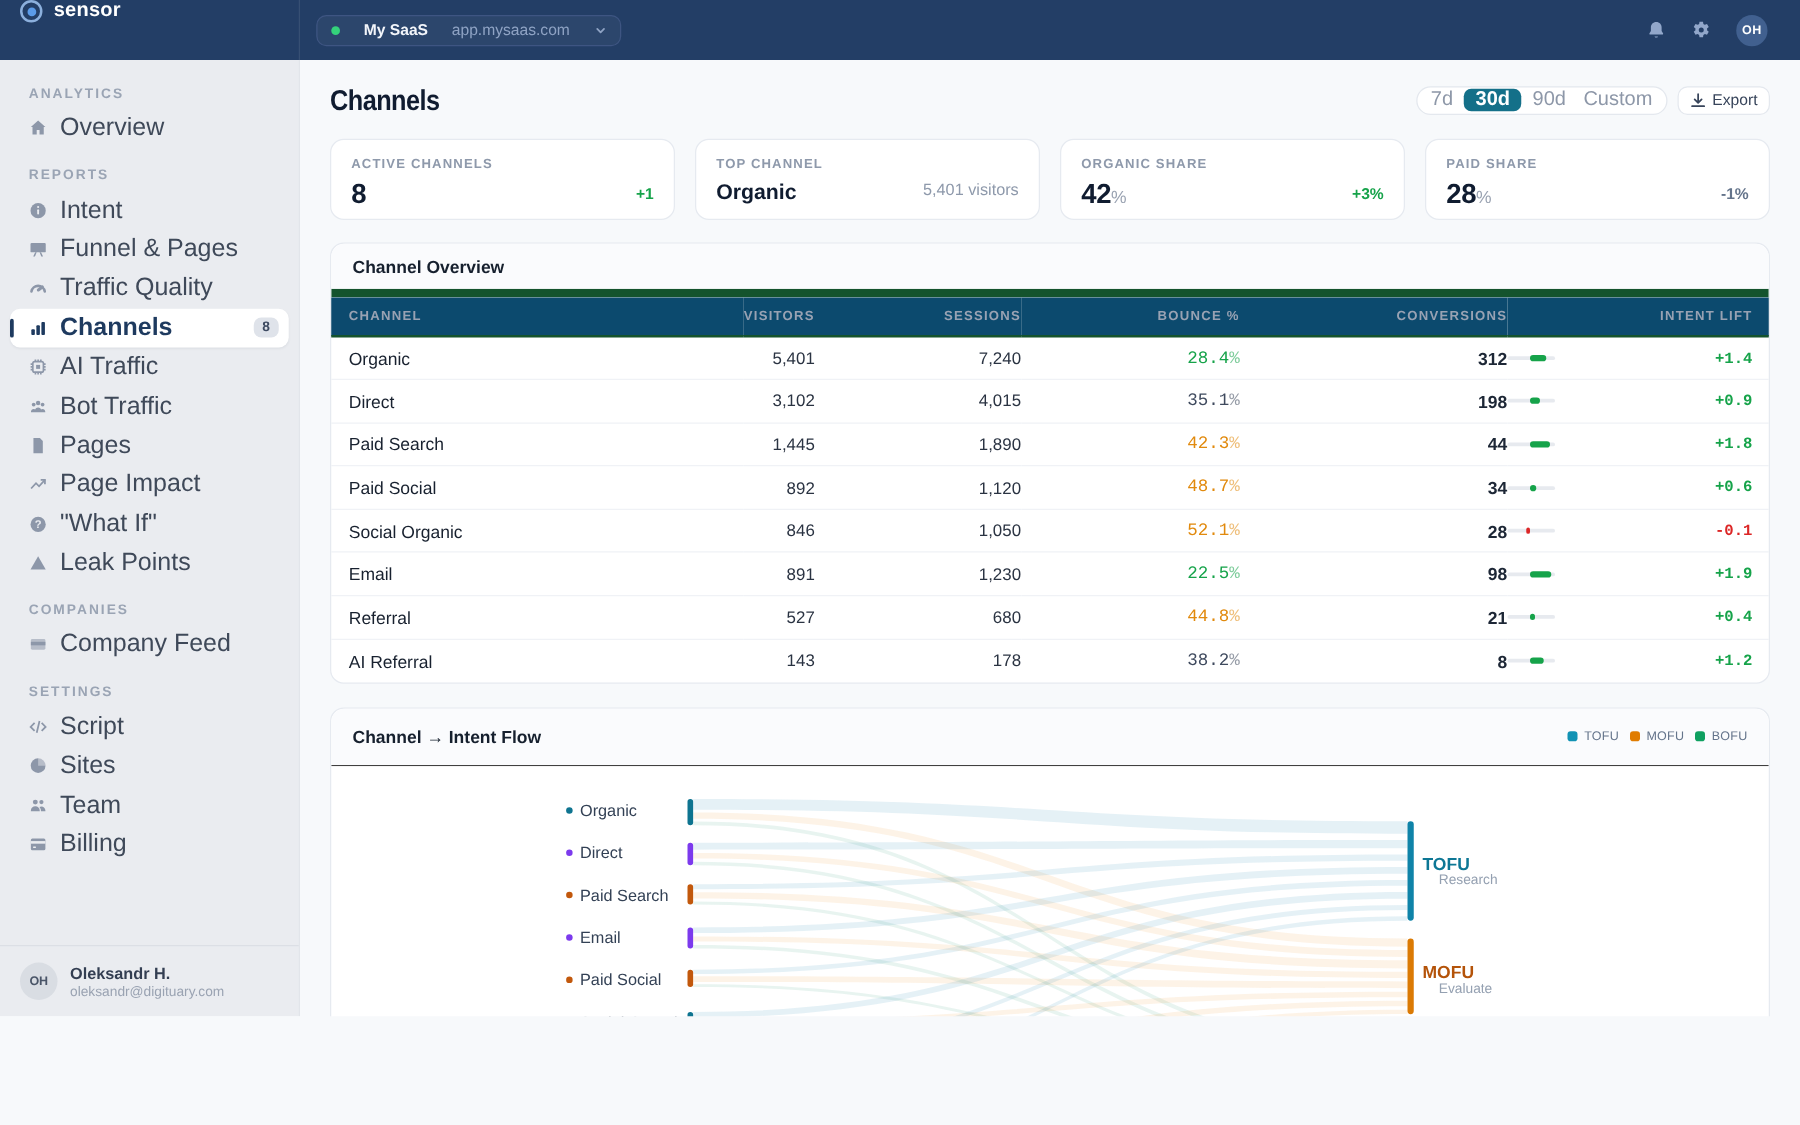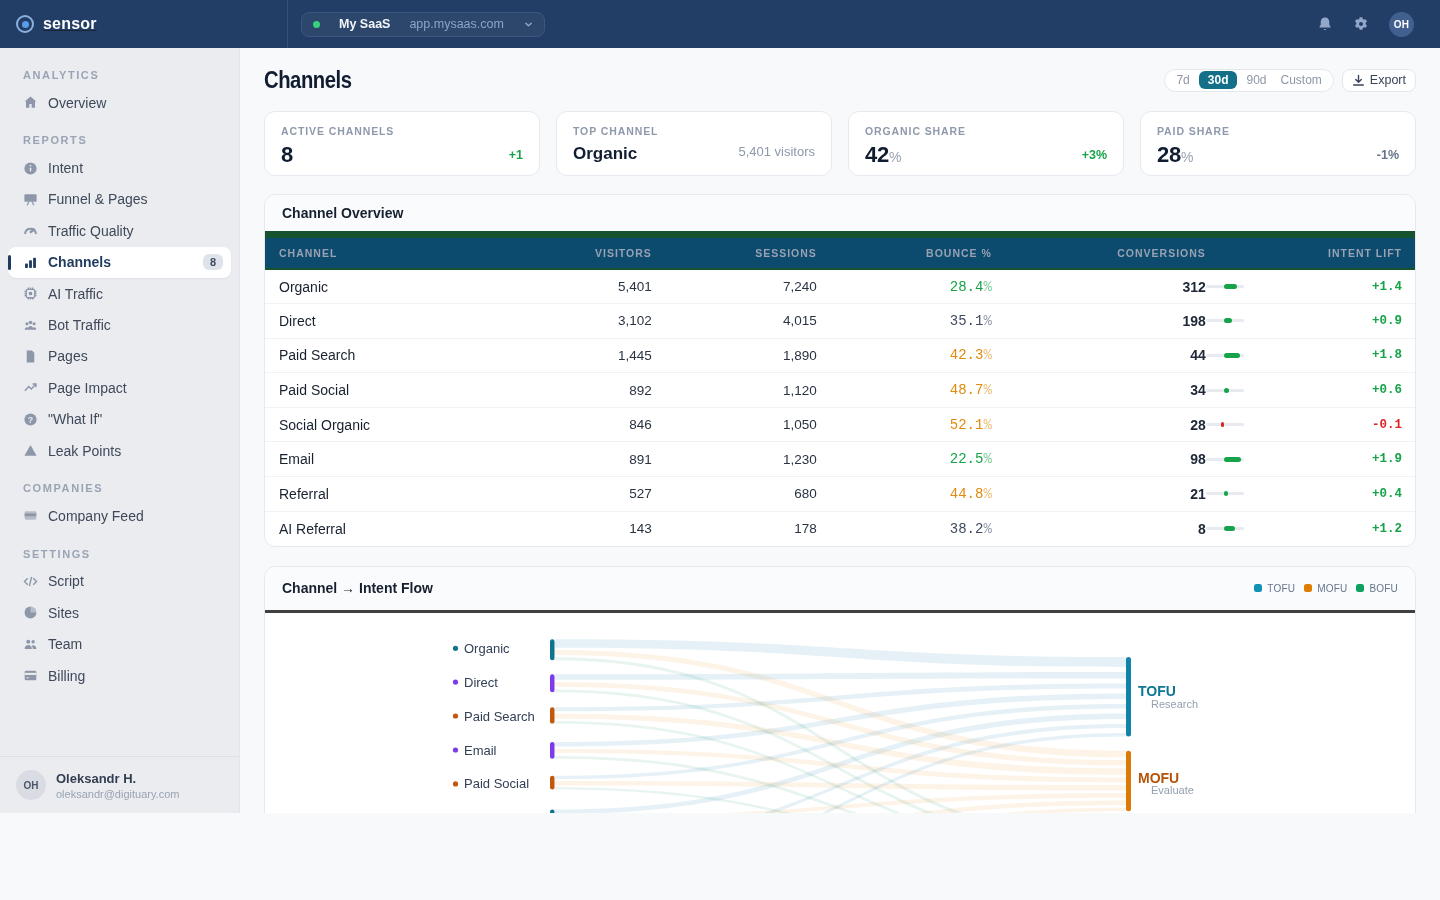--- a/index.html
+++ b/index.html
@@ -1,58 +1,58 @@
 <!DOCTYPE html>
 <html><head>
 <meta charset="utf-8">
 <style>
 * { margin:0; padding:0; box-sizing:border-box; }
 html,body { width:1440px; height:900px; overflow:hidden; }
 body { font-family:"Liberation Sans", sans-serif; background:#f7f9fb; color:#1a2433; }
 
 
 .topbar { position:absolute; left:0; top:0; width:1440px; height:48px; background:#233e66; display:flex; align-items:center; z-index:5; }
-.tb-left { width:288px; height:48px; display:flex; align-items:center; padding-left:16px; border-right:1px solid rgba(255,255,255,0.09);text-decoration:underline; }
+.tb-left { width:240px; height:48px; display:flex; padding-left:16px; border-right:1px solid rgba(255,255,255,0.09); }
 .logo-mark { width:18px; height:18px; border-radius:50%; border:2px solid #8cb0dd; display:flex; align-items:center; justify-content:center; }
 .logo-dot { width:7px; height:7px; border-radius:50%; background:#5b9be8; }
 .logo-text { color:#fff; font-weight:700; font-size:16px; margin-left:9px; letter-spacing:0.2px; }
 .site-pill { margin-left:13px; height:25px; display:flex; align-items:center; background:rgba(255,255,255,0.045); border:1px solid #3e5582; border-radius:8px; padding:0 11px; gap:19px; }
 .site-dot { width:7px; height:7px; border-radius:50%; background:#34d27b; }
 .site-name { color:#f2f5fa; font-size:12.5px; font-weight:700; }
 .site-domain { color:#8fa3c4; font-size:12.5px; }
 .tb-right { margin-left:auto; display:flex; align-items:center; gap:20px; padding-right:26px; }
 .tb-icon { width:16px; height:16px; color:#92a7ca; }
 .avatar { width:25px; height:25px; border-radius:50%; background:#41608f; color:#fff; font-size:10px; font-weight:700; display:flex; align-items:center; justify-content:center; letter-spacing:0.3px; }
 
 
 .shell { position:absolute; left:0; top:48px; width:1440px; height:765px; overflow:hidden; }
 .sidebar { position:absolute; left:0; top:0; width:240px; height:765px; background:#eaecf0; border-right:1px solid #e2e5ea; padding:20px 8px 0 8px; }
 .nav-label { font-size:11px; font-weight:700; letter-spacing:1.6px; color:#9aa4b4; padding-left:15px; height:14px; line-height:14px; margin-bottom:5px; }
 .nav-label + .nav-item { margin-top:0; }
 .nav-gap { height:15px; }
 .nav-item { height:31.4px; display:flex; align-items:center; padding:0 8px 0 15px; border-radius:8px; position:relative; }
 .nav-item .nico { width:15px; height:15px; margin-right:10px; color:#8d97a9; flex:none; }
-.nav-item span.txt { font-size:14px; color:#3f4959; }
+.nav-item span.txt { font-size:20px; color:#3f4959; }
 .nav-item.active { background:#fff; box-shadow:0 1px 2px rgba(23,32,55,0.06); }
 .nav-item.active span.txt { color:#1e3a5f; font-weight:700; }
 .nav-item.active .nico { color:#1e3a5f; }
 .nav-item.active::before { content:""; position:absolute; left:0; top:8px; bottom:8px; width:3px; border-radius:2px; background:#1e3a5f; }
 .badge { margin-left:auto; background:#dfe3ea; color:#3d4a61; font-size:11px; font-weight:700; padding:2px 7px; border-radius:6px; }
 .user { position:absolute; left:0; bottom:0; width:239px; border-top:1px solid #dcdfe5; padding:13px 16px; display:flex; align-items:center; gap:10px; }
 .user-av { width:30px; height:30px; border-radius:50%; background:#d9dde3; color:#4a5568; font-size:10px; font-weight:700; display:flex; align-items:center; justify-content:center; }
 .user-name { font-size:13px; font-weight:700; color:#333e52; }
 .user-mail { font-size:11px; color:#9aa3b2; margin-top:2px; }
 
 
 .main { position:absolute; left:240px; top:0; width:1200px; height:765px; padding:0 24px; }
 .page-head { height:40px; margin-top:12px; display:flex; align-items:center; }
 .page-head h1 { font-size:23px; font-weight:700; color:#101c30; letter-spacing:-0.5px; transform:scaleX(0.88); transform-origin:0 50%; }
 .head-right { margin-left:auto; display:flex; align-items:center; gap:8px; }
 .seg { height:23px; background:#fff; border:1px solid #e4e8ee; border-radius:12px; display:flex; align-items:center; padding:0 4px; }
-.seg b { display:block; font-size:12px; color:#8d97a8; font-weight:400; padding:0 7px; }
+.seg b { display:block; font-size:16px; color:#8d97a8; font-weight:400; padding:0 7px; }
 .seg b.on { background:#147089; color:#fff; font-weight:700; border-radius:6px; height:18px; line-height:18px; padding:0 9px; margin:0 2px; }
 .btn-export { height:23px; background:#fff; border:1px solid #e4e8ee; border-radius:8px; display:flex; align-items:center; gap:5px; padding:0 9px; font-size:12.5px; color:#37445a; }
 
 
 .cards { display:flex; gap:16px; margin-top:11px; }
 .card { background:#fff; border:1px solid #e6eaf0; border-radius:11px; }
 .stat { width:276px; height:65px; padding:13px 16px 0 16px; position:relative; }
 .stat .lbl { font-size:10.5px; font-weight:700; color:#8e99ab; letter-spacing:0.9px; }
 .stat .big { font-size:22px; font-weight:700; color:#101c30; margin-top:5px; letter-spacing:-0.3px; }
 .stat .big .pct { font-size:14px; font-weight:400; color:#9aa3b2; letter-spacing:0; }
@@ -78,21 +78,21 @@
 td.conv { font-weight:700; color:#1d2736; font-size:14px; }
 .liftcell { display:flex; align-items:center; justify-content:space-between; gap:5px; padding-right:13px; }
 .track { width:38px; height:3px; background:#e7eaef; border-radius:2px; position:relative; }
 .track i { position:absolute; top:-1px; height:5px; border-radius:3px; background:#16a34a; }
 .track i.neg { background:#dc2626; }
 .liftval { font-family:"Liberation Mono", monospace; font-size:12.5px; font-weight:700; text-align:right; }
 .c-green { color:#16a34a; } .c-orange { color:#e18a0e; } .c-slate { color:#3f4a5e; } .c-red { color:#dc2626; }
 
 
 .flowcard { margin-top:19px; width:1152px; height:420px; }
-.flow-h { height:46px; display:flex; align-items:center; padding:0 17px; border-bottom:3px solid #404040; background:#fafbfd; border-radius:11px 11px 0 0; }
+.flow-h { height:46px; display:flex; align-items:center; padding:0 17px; border-bottom:1px solid #404040; background:#fafbfd; border-radius:11px 11px 0 0; }
 .flow-h .t { font-size:14px; font-weight:700; color:#16202e; }
 .legend { margin-left:auto; display:flex; align-items:center; gap:9px; }
 .legend .li { display:flex; align-items:center; gap:5px; font-size:10px; color:#64748b; letter-spacing:0.2px; }
 .legend .sq { width:8px; height:8px; border-radius:2.5px; }
 #sankey svg { display:block; }
 </style>
 </head>
 <body>
 
 <div class="topbar">

